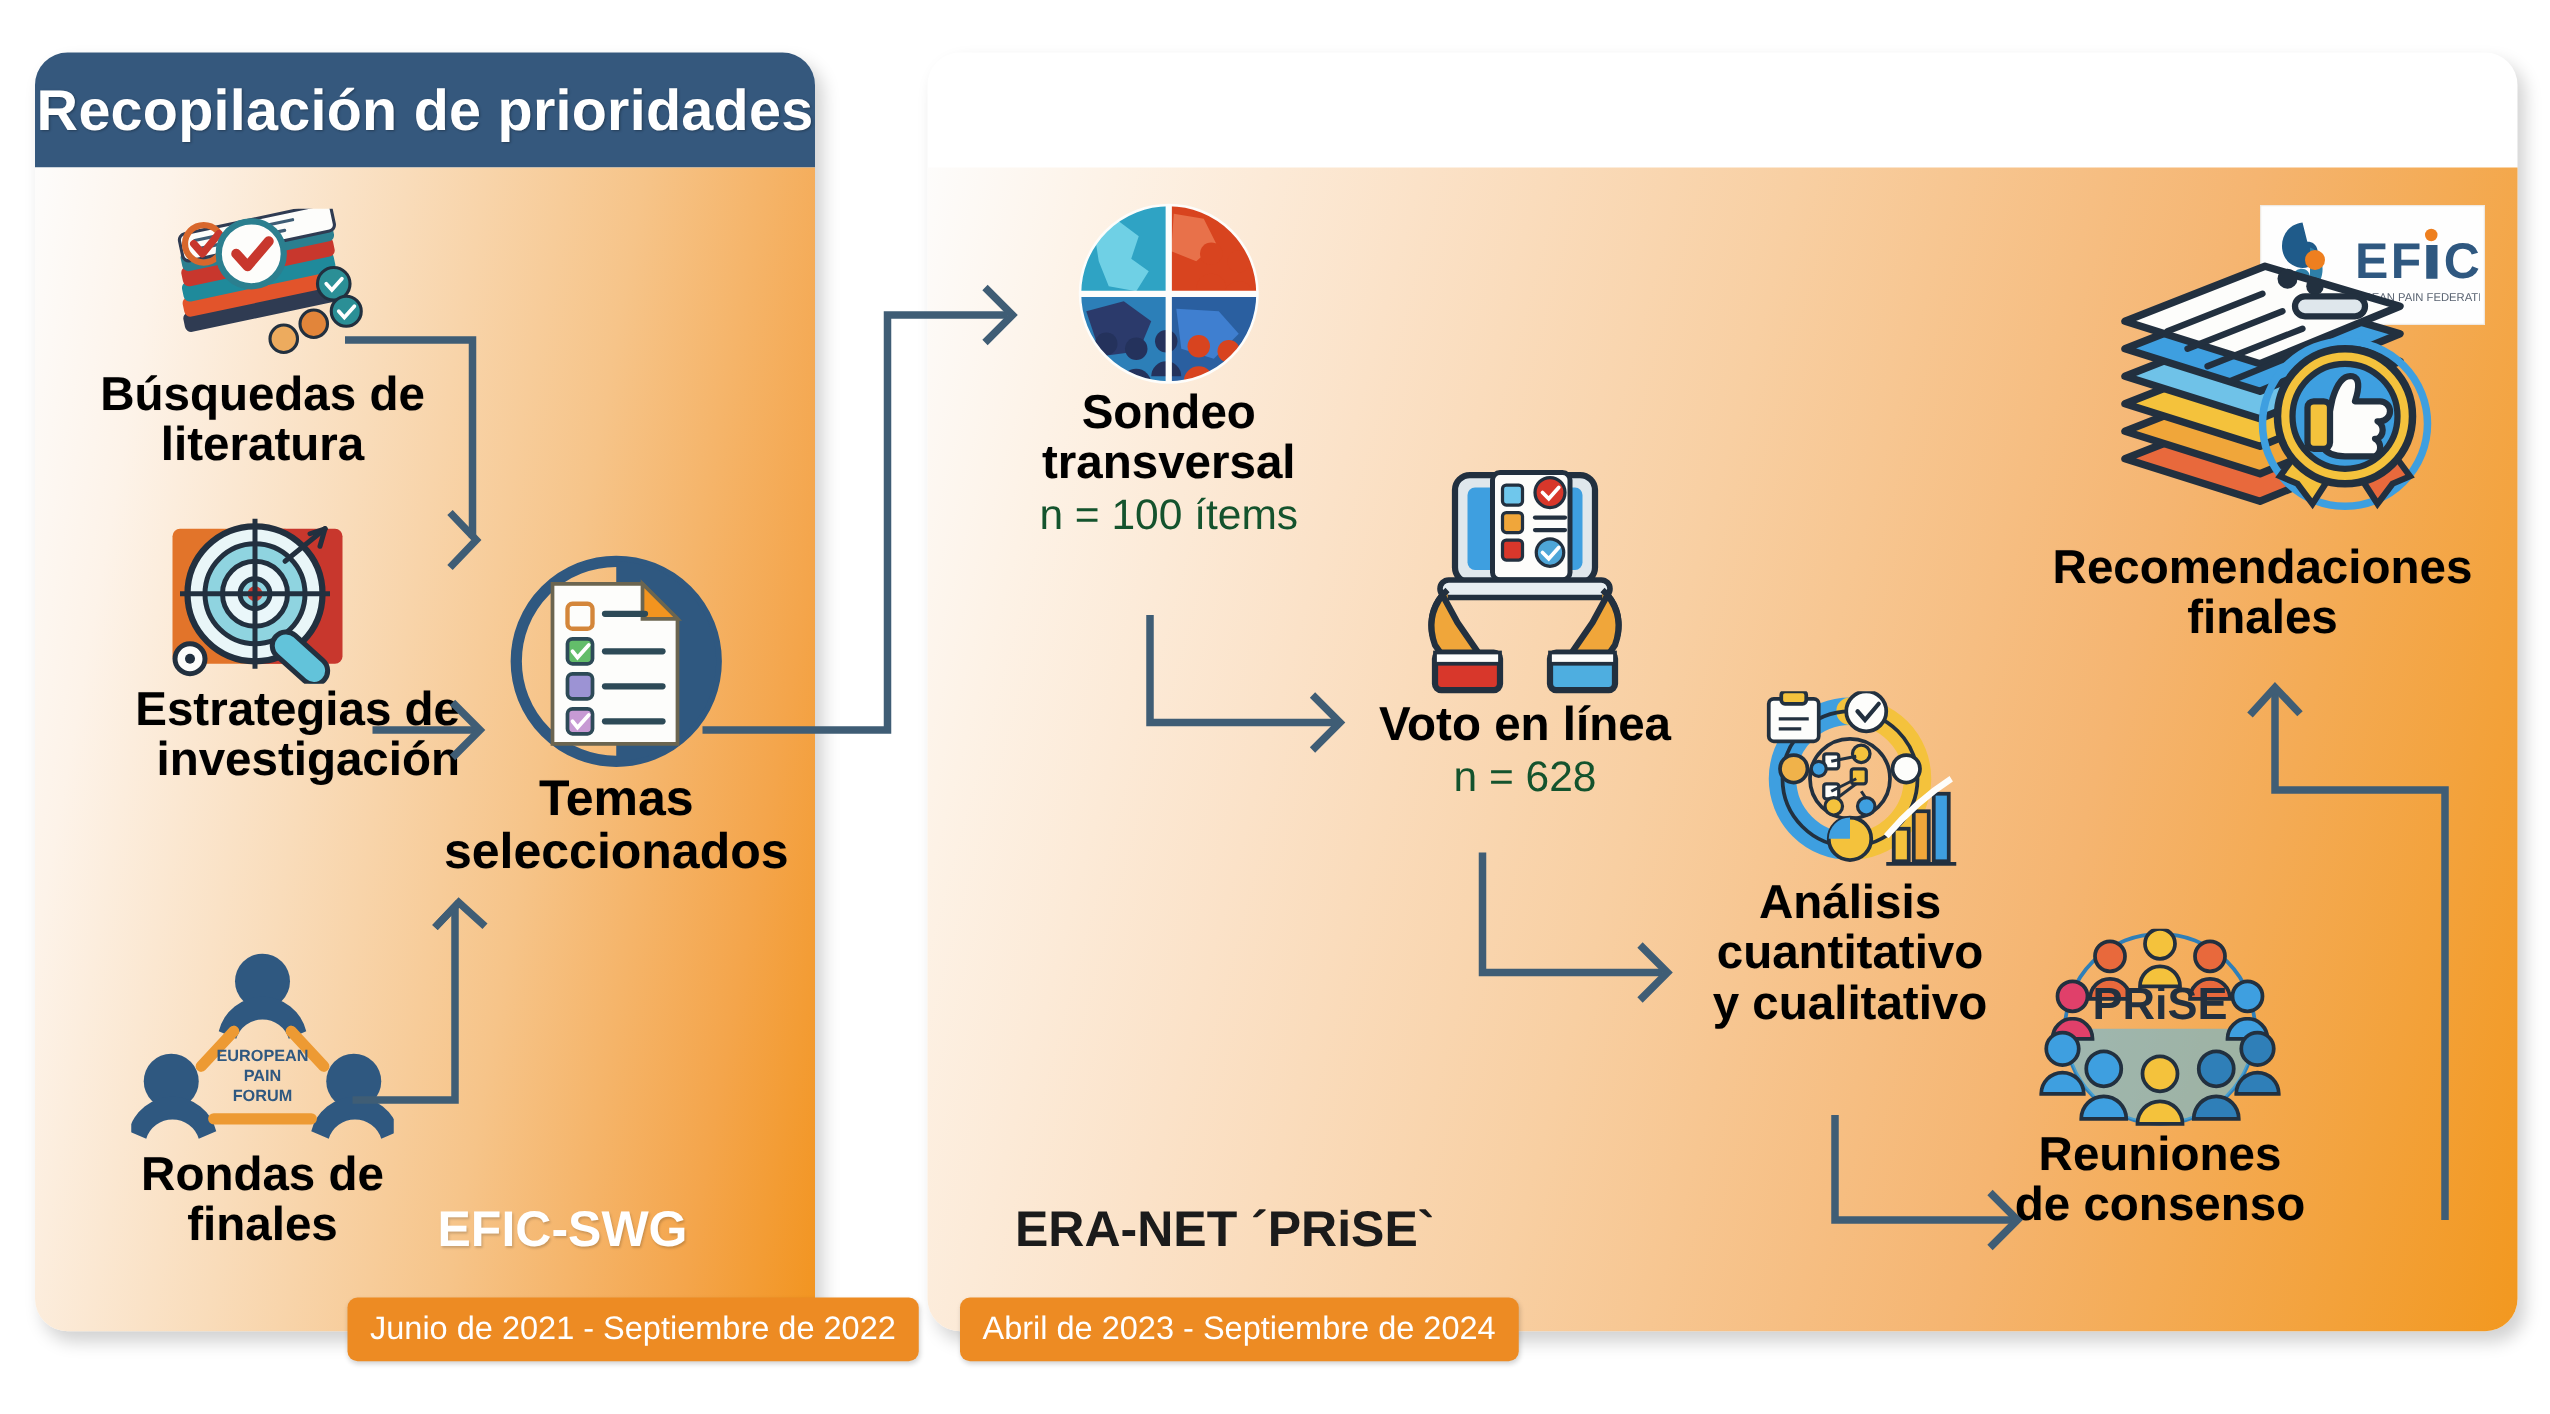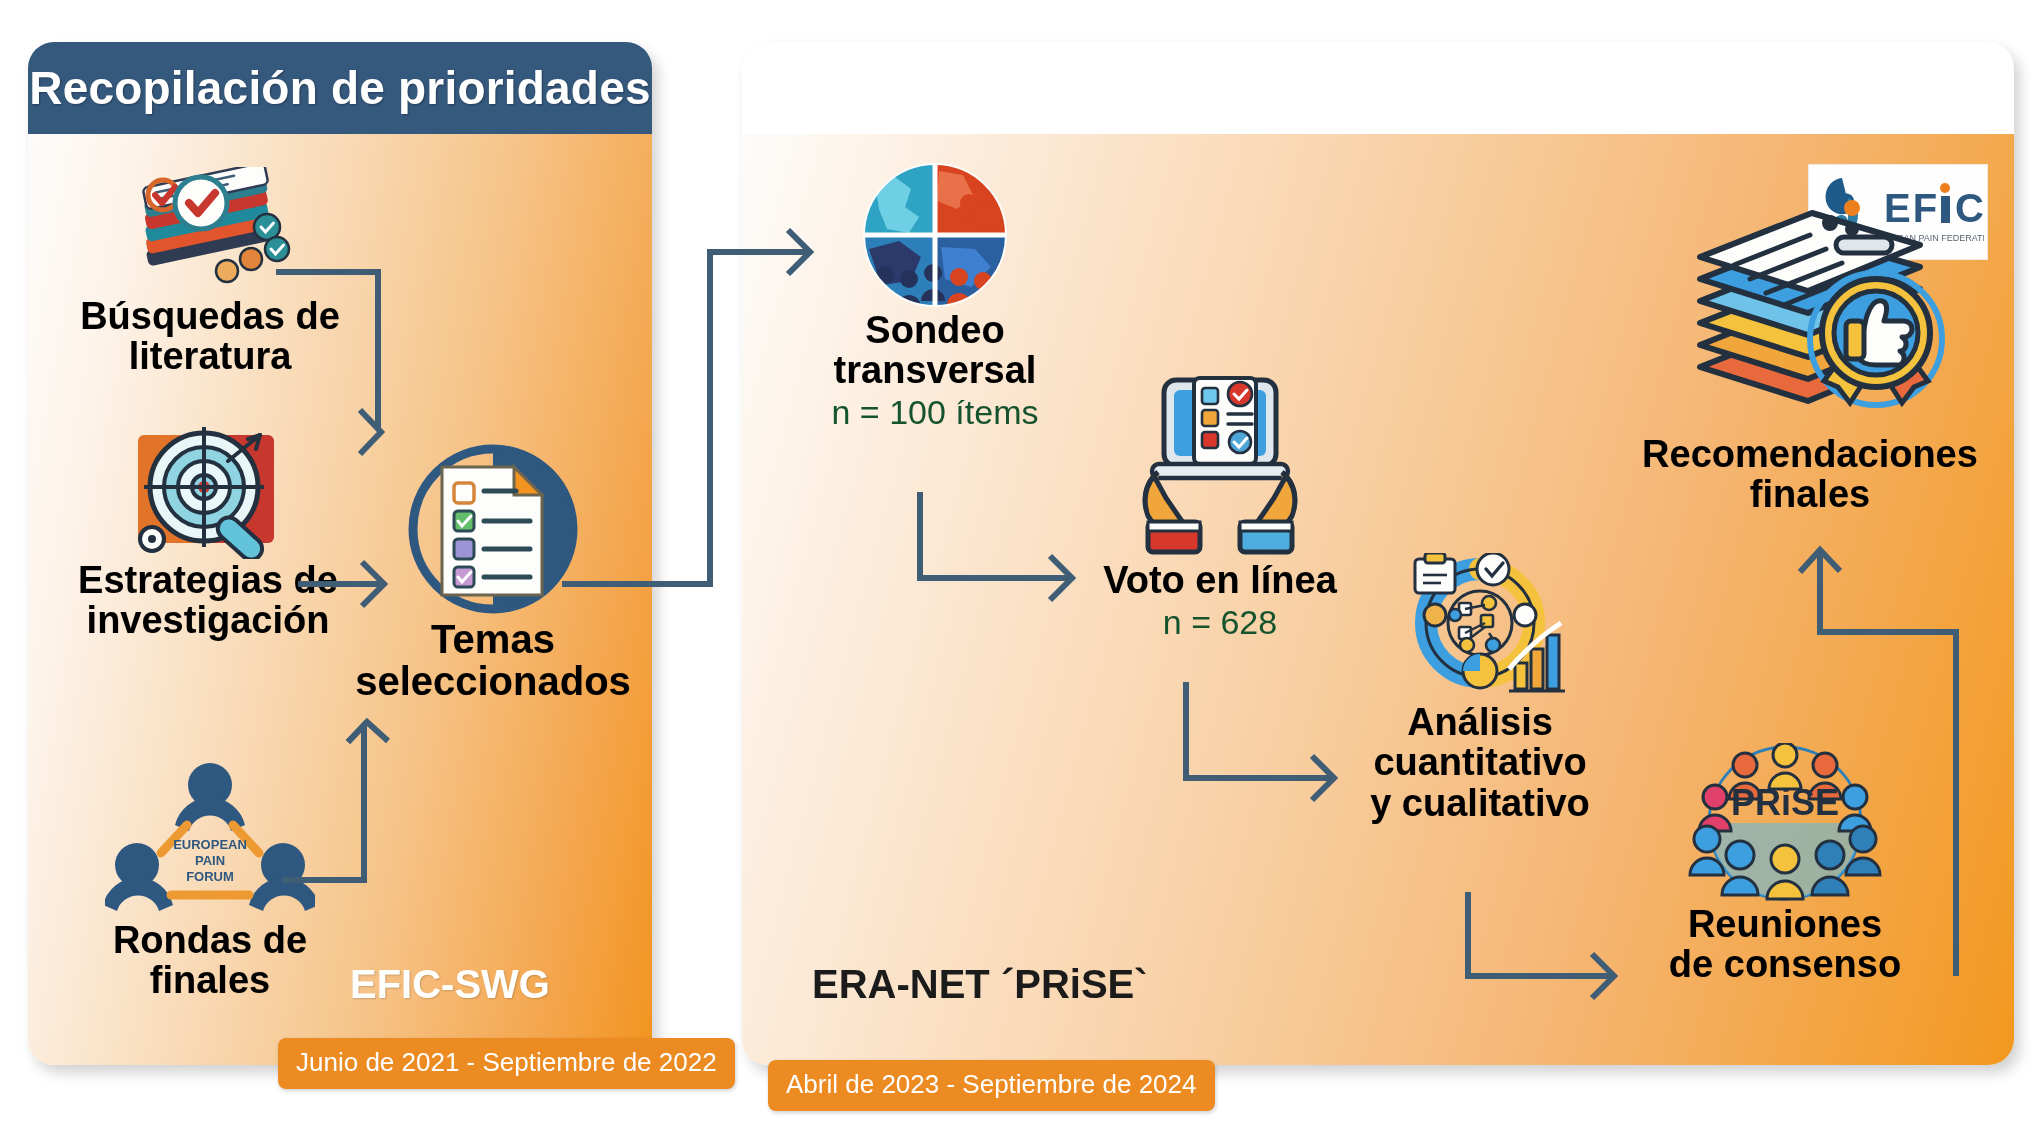--- a/index.html
+++ b/index.html
@@ -116,21 +116,21 @@
         <circle cx="48" cy="28" r="15" fill="none" stroke="#d8672c" stroke-width="5"></circle>
         <path d="M40 28 l7 8 l13 -16" stroke="#c8372d" stroke-width="6" fill="none" stroke-linecap="round" stroke-linejoin="round"></path>
         <circle cx="86" cy="36" r="26" fill="#fdfdfb" stroke="#2b7f8f" stroke-width="5"></circle>
         <path d="M74 36 l9 10 l17 -20" stroke="#c8372d" stroke-width="8" fill="none" stroke-linecap="round" stroke-linejoin="round"></path>
       </svg>
     </div>
     <div class="node-label" style="font-size:38px;">Búsquedas de</div>
     <div class="node-label" style="font-size:38px;">literatura</div>
   </div>
 
-  <div class="node" style="left:48px; top:420px; width:320px;">
+  <div class="node" style="left:48px; top:408px; width:320px;text-align:right;">
     <div class="icon-wrap" style="height:140px;">
       <svg width="200" height="138" viewBox="0 0 200 138">
         <rect x="30" y="14" width="96" height="108" rx="6" fill="#e2742a"></rect>
         <rect x="92" y="14" width="74" height="108" rx="6" fill="#c8372d"></rect>
         <circle cx="96" cy="66" r="54" fill="#e9f6f8" stroke="#22303f" stroke-width="5"></circle>
         <circle cx="96" cy="66" r="40" fill="#8fd4e0" stroke="#22303f" stroke-width="4"></circle>
         <circle cx="96" cy="66" r="26" fill="#eaf7fa" stroke="#22303f" stroke-width="4"></circle>
         <circle cx="96" cy="66" r="12" fill="#8fd4e0" stroke="#22303f" stroke-width="4"></circle>
         <circle cx="96" cy="66" r="6" fill="#c8372d"></circle>
         <g stroke="#22303f" stroke-width="4">
@@ -344,21 +344,21 @@
           <line x1="120" y1="138" x2="176" y2="138"></line>
         </g>
         <path d="M120 116 q24 -28 52 -46" stroke="#fdfdfb" stroke-width="5" fill="none"></path>
       </svg>
     </div>
     <div class="node-label" style="font-size:38px;">Análisis</div>
     <div class="node-label" style="font-size:38px;">cuantitativo</div>
     <div class="node-label" style="font-size:38px;">y cualitativo</div>
   </div>
 
-  <div class="node" style="left:1600px; top:742px; width:370px;">
+  <div class="node" style="left:1543px; top:742px; width:370px;">
     <div class="icon-wrap" style="height:162px;">
       <svg width="200" height="160" viewBox="0 0 200 160">
         <circle cx="100" cy="80" r="76" fill="none" stroke="#2f7fb8" stroke-width="3"></circle>
         <path d="M24 80 a76 76 0 0 0 152 0 z" fill="#57b9e8" opacity=".55"></path>
         <g>
           <g transform="translate(100,12)">
               <circle cx="0" cy="0" r="12" fill="#f4c23c" stroke="#22303f" stroke-width="3"></circle>
               <path d="M-16 34 a16 16 0 0 1 32 0 z" fill="#f4c23c" stroke="#22303f" stroke-width="3"></path>
             </g>
           <g transform="translate(60,22)">
@@ -432,21 +432,21 @@
         <circle cx="216" cy="164" r="42" fill="#3e9fe0" stroke="#22303f" stroke-width="5"></circle>
         <path d="M206 150 q6 -20 16 -18 q8 2 2 20 h20 a8 8 0 0 1 0 16 h-2 a8 8 0 0 1 0 14 h-2 a8 8 0 0 1 0 14 h-24 q-14 0 -18 -8 z" fill="#fdfdfb" stroke="#22303f" stroke-width="5" stroke-linejoin="round"></path>
         <rect x="186" y="152" width="18" height="38" rx="5" fill="#f4c23c" stroke="#22303f" stroke-width="5"></rect>
       </svg>
     </div>
     <div class="node-label" style="font-size:38px;">Recomendaciones</div>
     <div class="node-label" style="font-size:38px;">finales</div>
   </div>
 
   <div class="prog-name" id="eranet-name" style="left:812px; top:962px;">ERA-NET ´PRiSE`</div>
-  <div class="date-badge" style="left:768px; top:1060px;">Abril de 2023 - Septiembre de 2024</div>
+  <div class="date-badge" style="left:768px; top:1038px;">Abril de 2023 - Septiembre de 2024</div>
 
   <svg id="wires">
 
     <g>
       <path class="wire" d="M276 272 H378 V430"></path>
       <path class="head" d="M360 410 L381 432 L360 454"></path>
     </g>
 
     <g>
       <path class="wire" d="M298 584 H382"></path>

